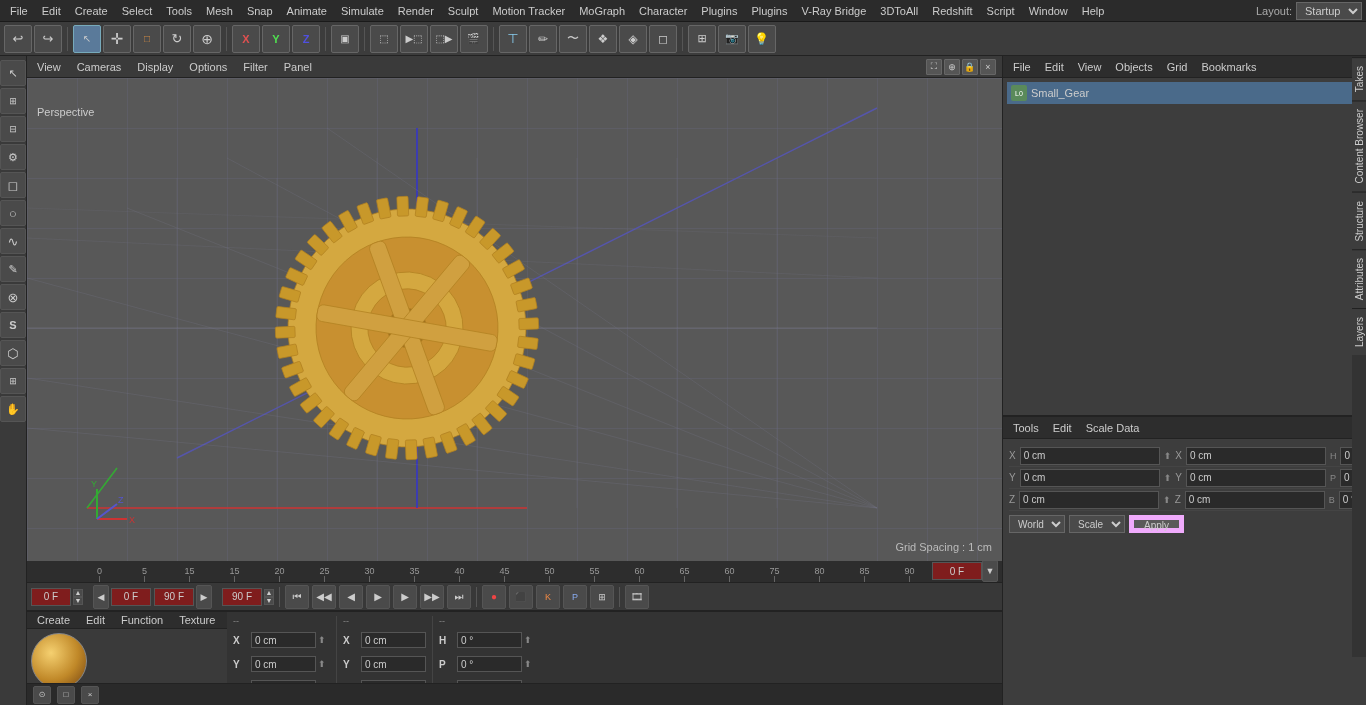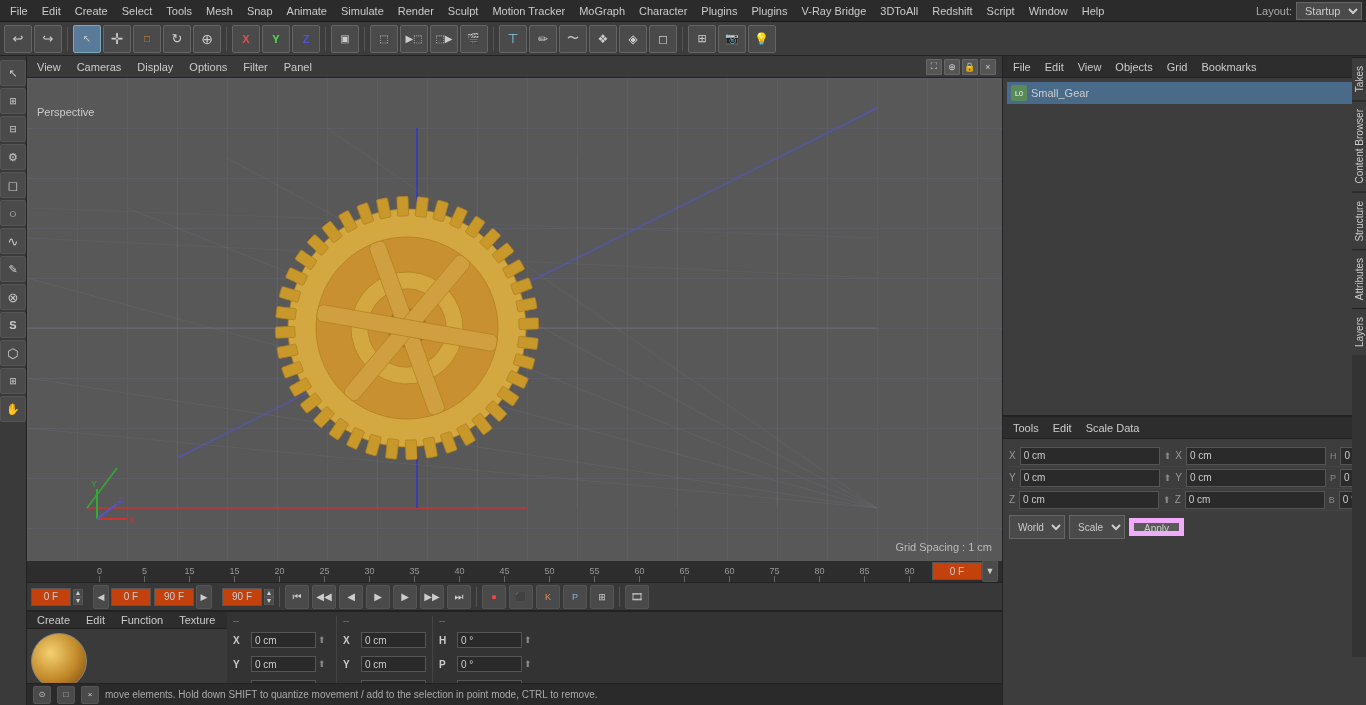--- a/index.html
+++ b/index.html
@@ -372,21 +372,21 @@
       align-items: center;
       padding: 0 4px;
       gap: 4px;
       border-top: 1px solid #222;
     }
     .world-dropdown {
       background: #4a4a4a;
       border: 1px solid #666;
       color: #ccc;
       font-size: 10px;
-      height: 24px;
+      height: 18px;
       padding: 0 4px;
     }
     .apply-btn {
       background: #5a5a5a;
       border: 5px solid #f0abfc;
       color: #ccc;
       font-size: 10px;
       height: 18px;
       padding: 0 10px;
       cursor: pointer;
@@ -422,21 +422,21 @@
       border-bottom: 1px solid #222;
     }
     .frame-field {
       display: flex;
       align-items: center;
       gap: 2px;
     }
     .f-input {
       width: 40px;
       height: 18px;
-      background: #c2410c;
+      background: #7f1d1d;
       border: 1px solid #555;
       color: #ccc;
       font-size: 10px;
       text-align: center;
     }
     .f-spinner {
       display: flex;
       flex-direction: column;
     }
     .f-spin-btn {
@@ -919,21 +919,20 @@
           
           
         </div>
       </div>
     </div>
 
     <div id="status-bar" style="height:22px; background:#2a2a2a; display:flex; align-items:center; padding:0 6px; gap:6px; border-top:1px solid #222;">
       <div class="status-btn" style="font-size:8px;">⊙</div>
       <div class="status-btn" style="font-size:8px;">□</div>
       <div class="status-btn" style="font-size:8px;">×</div>
-      <span id="status-text">move elements. Hold down SHIFT to quantize movement / add to the selection in point mode, CTRL to remove.</span>
     </div>
 
   </div>
 
   <div id="right-panel">
 
     <div id="objects-panel">
       <div id="objects-topbar">
         <span class="obj-panel-btn">File</span>
         <span class="obj-panel-btn">Edit</span>

